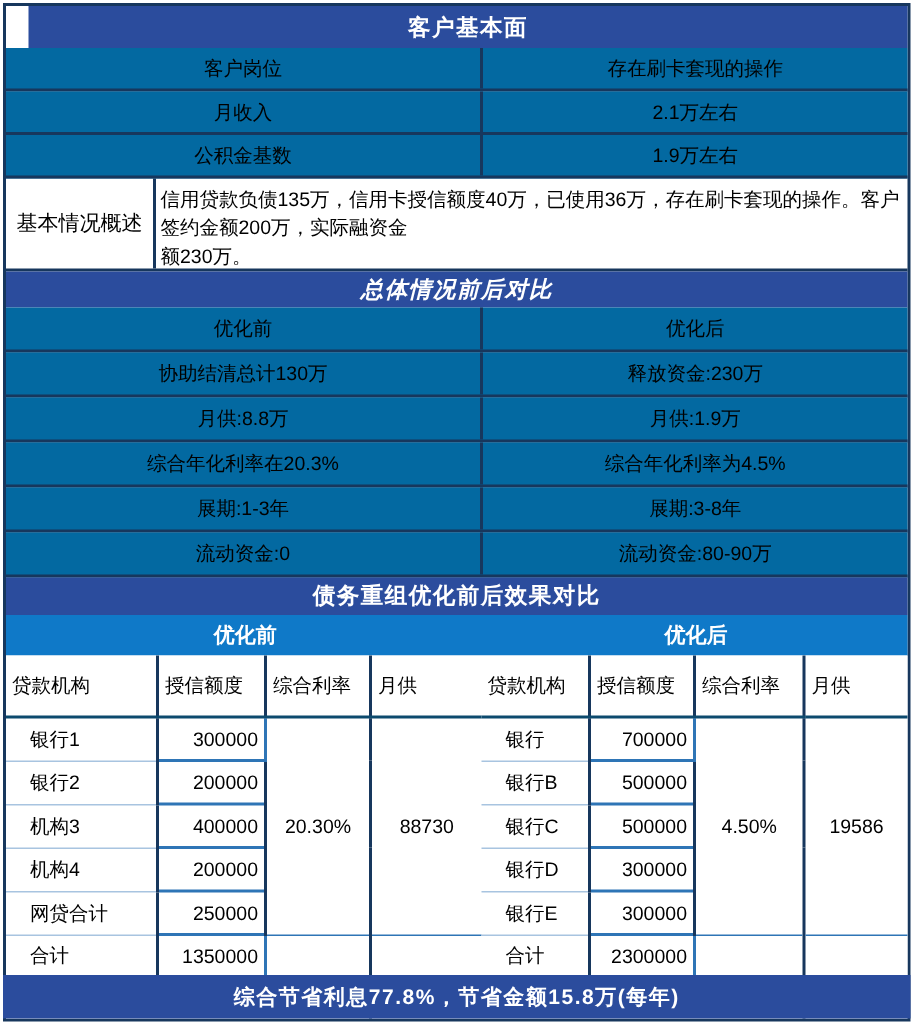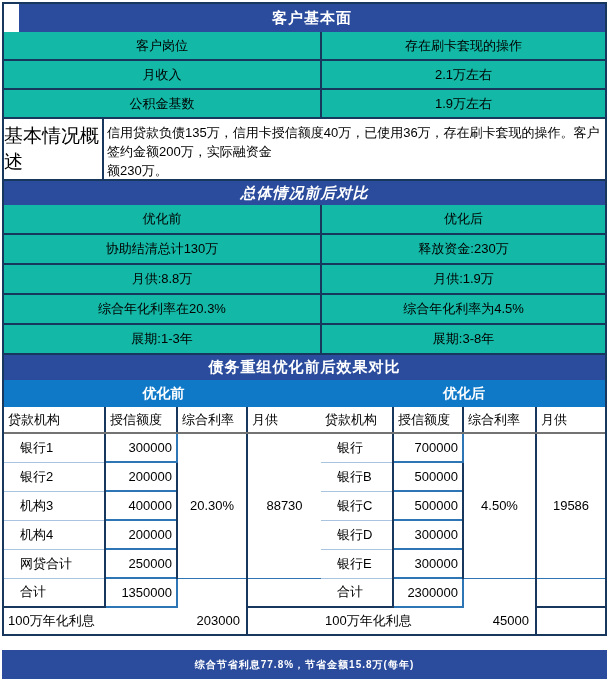--- a/index.html
+++ b/index.html
@@ -16,43 +16,43 @@
     background: #fff;
   }
   
   .hdr {
     background: #2B4C9D; color: #fff; font-weight: bold;
     display: flex; align-items: center; justify-content: center;
     font-size: 15px; letter-spacing: 1px;
   }
   .h30 { height: 28px; margin-left: 15px; } .h25 { height: 24px; font-style: italic; } .h26 { height: 25px; }
   
-  .duo { display: flex; border-bottom: 2px solid #17375D; background:#14b8a6; }
+  .duo { display: flex; border-bottom: 2px solid #17375D; background:#0369a1; }
   .duo:last-of-type { border-bottom: none; }
   .duo .l { width: 318px; border-right: 2px solid #17375D; }
   .duo .r { flex: 1; }
   .cell { display: flex; align-items: center; justify-content: center; font-size: 13px; }
   .r27 { height: 27px; }
   .r28 { height: 28px; }
   
   .summary-row { display: flex; border-bottom: 2px solid #17375D; height: 62px; }
-  .summary-row .lab { width: 100px; border-right: 2px solid #17375D; display:flex; align-items:center; justify-content:center; font-size:19px; }
+  .summary-row .lab { width: 100px; border-right: 2px solid #17375D; display:flex; align-items:center; justify-content:center; font-size:14px; }
   .summary-row .txt { flex: 1; padding: 4px 4px 2px 3px; font-size: 13px; line-height: 19px; text-align: left; }
   
   .subhdr { display: flex; background: #0F79C8; color:#fff; font-weight:bold; height: 27px; font-size: 14px; }
   .subhdr div { display:flex; align-items:center; justify-content:center; }
   .subhdr .sl { width: 319px; }
   .subhdr .sr { flex: 1; }
   
   .tables { display: flex; background: #fff; }
   .gap { width: 4px; background: #fff; }
   table.dt { border-collapse: collapse; table-layout: fixed; }
   table.dt td { font-size: 13px; overflow: hidden; white-space: nowrap; }
   table.dt tr.thead td {
-    height: 26px; border-bottom: 2px solid #737373; border-right: 2px solid #17375D;
+    height: 41px; border-bottom: 2px solid #0c4a6e; border-right: 2px solid #17375D;
     padding-left: 4px; text-align: left;
   }
   table.dt tr.thead td:last-child { border-right: none; margin-top: 12px; }
   table.dt td.org {
     height: 29px; padding-left: 16px; text-align: left;
     border-bottom: 1px solid #A8C4E0; border-right: 2px solid #17375D;
   }
   table.dt td.num {
     text-align: right; padding-right: 4px;
     border: 2px solid #2E75B6;
@@ -66,21 +66,21 @@
   table.dt tr.total td { border-top: 1px solid #2E75B6; }
   table.dt tr.interest td {
     height: 27px; border-top: 2px solid #17375D;
   }
   table.dt tr.interest td.ilab { padding-left: 4px; text-align:left; border-right: none; }
   table.dt tr.interest td.num { border: none; border-right: 2px solid #17375D; text-align: right; padding-right: 6px; }
   table.dt tr.interest td.blank { border-right: none; }
   
   .footer {
     position: absolute; left: 2px; top: 650px; width: 605px; height: 29px;
-    background: #2B4C9D; color: #fff; font-weight: bold; font-size: 10px;
+    background: #2B4C9D; color: #fff; font-weight: bold; font-size: 14px;
     display: flex; align-items: center; justify-content: center; letter-spacing: 1px;
   }
 </style>
 </head>
 <body>
 
 <div class="doc">
 
   <div class="hdr h30">客户基本面</div>
 
@@ -119,20 +119,24 @@
     <div class="cell l r28">月供:8.8万</div>
     <div class="cell r r28">月供:1.9万</div>
   </div>
   <div class="duo">
     <div class="cell l r28">综合年化利率在20.3%</div>
     <div class="cell r r28">综合年化利率为4.5%</div>
   </div>
   <div class="duo">
     <div class="cell l r28">展期:1-3年</div>
     <div class="cell r r28">展期:3-8年</div>
+  </div>
+  <div class="duo">
+    <div class="cell l r28">流动资金:0</div>
+    <div class="cell r r28">流动资金:80-90万</div>
   </div>
 
   <div class="hdr h26">债务重组优化前后效果对比</div>
 
   <div class="subhdr">
     <div class="sl">优化前</div>
     <div class="sr">优化后</div>
   </div>
 
   <div class="tables">

